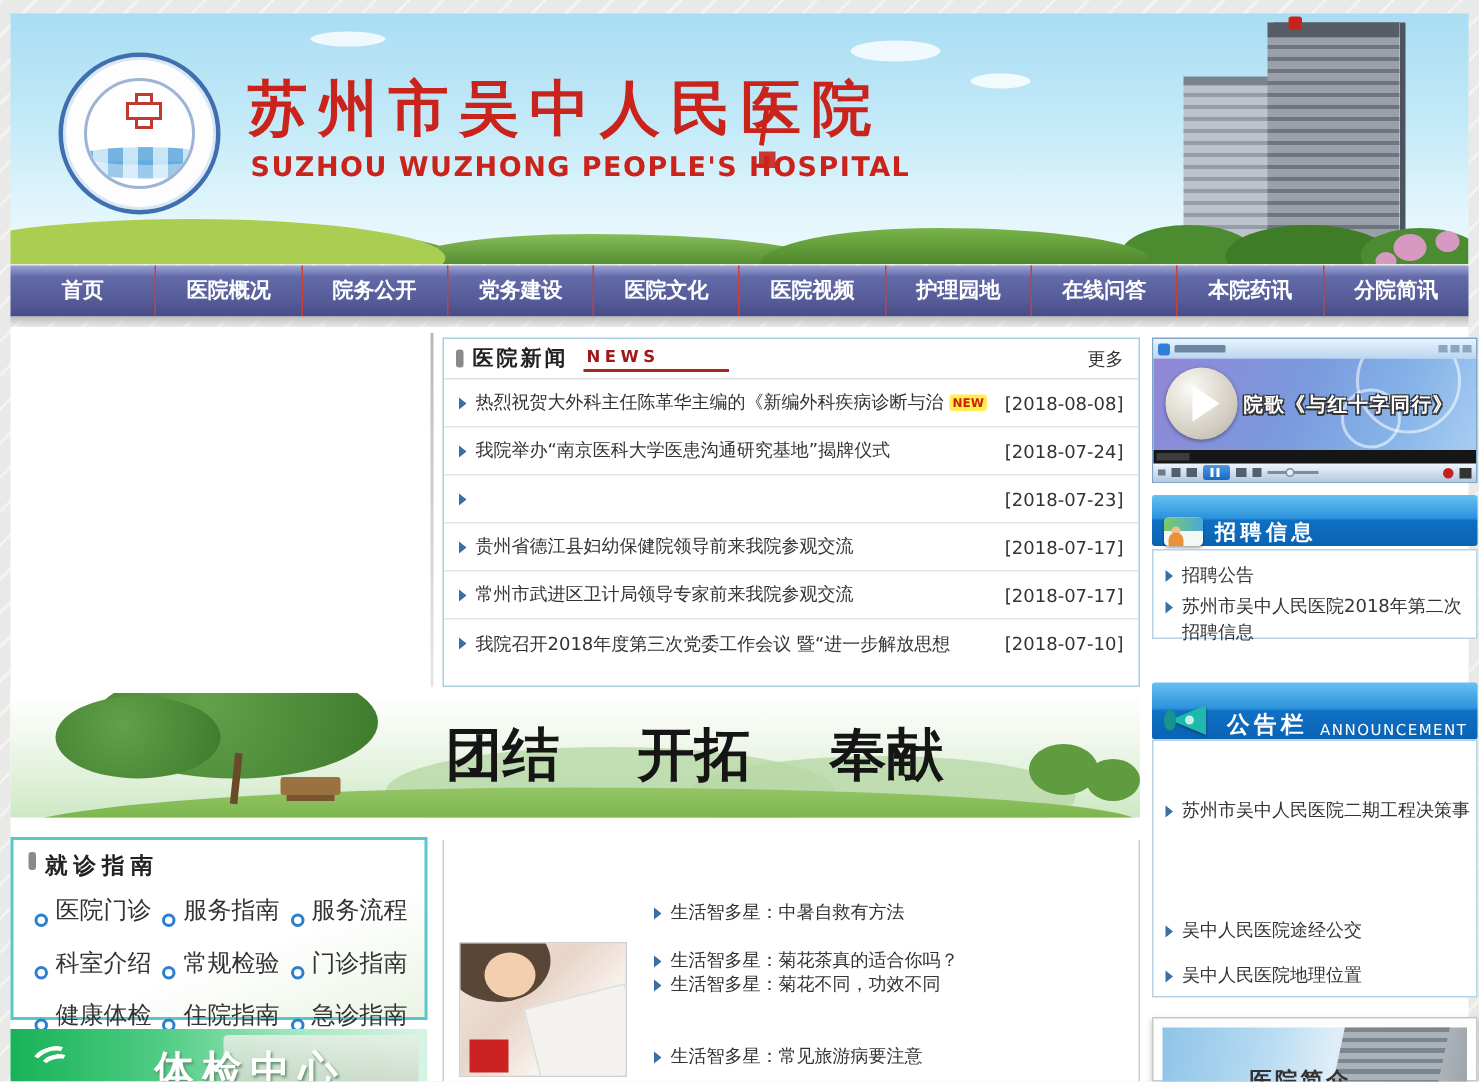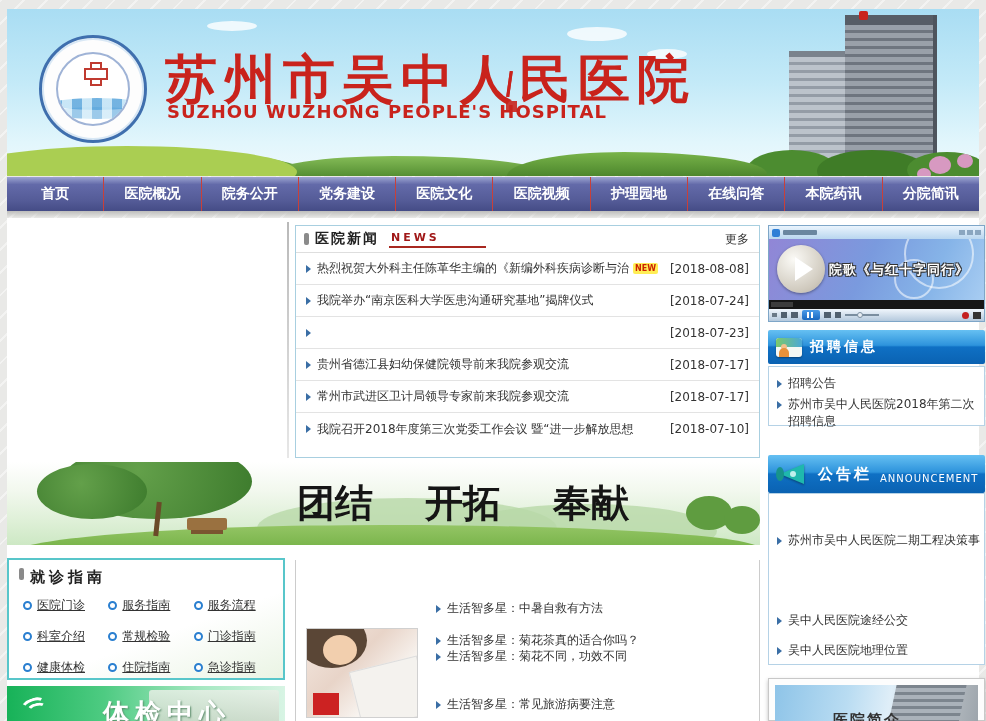--- a/index.html
+++ b/index.html
@@ -21,21 +21,21 @@
   #logo .inner { position:absolute; left:14px; top:14px; width:74px; height:74px; border-radius:50%;
     border:2px solid #9fb3d6; background:#fff; overflow:hidden; }
   #logo .cross { position:absolute; left:26px; top:8px; width:20px; height:20px; }
   #logo .cross:before, #logo .cross:after { content:""; position:absolute; background:#fff; border:2px solid #c03a30; }
   #logo .cross:before { left:6px; top:0; width:8px; height:20px; }
   #logo .cross:after { left:0; top:6px; width:20px; height:8px; }
   #logo .wave { position:absolute; left:-6px; bottom:14px; width:90px; height:12px;
     background:repeating-linear-gradient(90deg,#5aa6dc 0 10px,#bfe2f5 10px 20px); border-radius:50%; opacity:.85; }
   #logo .wave2 { bottom:5px; opacity:.6; }
   #title-cn { position:absolute; left:158px; top:36px; font-family:Liberation Serif, serif;
-    font-weight:bold; font-size:52px; color:#c9231c; letter-spacing:7px; }
+    font-weight:bold; font-size:40px; color:#c9231c; letter-spacing:7px; }
   #title-en { position:absolute; left:160px; top:92px; font-weight:bold; font-size:18px; color:#c9231c; letter-spacing:1px; }
   #seal { position:absolute; left:497px; top:62px; width:16px; height:46px; }
   #seal .s1 { position:absolute; left:4px; top:0; width:3px; height:26px; background:#c9231c; transform:rotate(8deg); }
   #seal .s2 { position:absolute; left:2px; top:30px; width:11px; height:11px; background:#c9231c; opacity:.9; }
   
   #building { position:absolute; right:0; top:0; width:232px; height:167px; overflow:hidden; }
   #building .tower-main { position:absolute; left:98px; top:6px; width:88px; height:145px;
     background:repeating-linear-gradient(180deg,#99a0a9 0 5px,#6e757f 5px 8px); border-top:10px solid #575d66;
     box-shadow:4px 0 0 #4e545d; }
   #building .tower-side { position:absolute; left:42px; top:42px; width:64px; height:110px;
@@ -97,21 +97,21 @@
   #player-controls .sq { width:6px; height:6px; background:#51606e; }
   #player-controls .pause { width:18px; height:10px; background:linear-gradient(#4a9ae8,#1a68c0); border-radius:2px; position:relative; cursor:pointer; }
   #player-controls .pause:before { content:""; position:absolute; left:5px; top:2px; width:2px; height:6px; background:#fff; box-shadow:4px 0 0 #fff; }
   #player-controls .slider { width:34px; height:2px; background:#7a8ea0; position:relative; }
   #player-controls .slider i { position:absolute; left:12px; top:-2px; width:6px; height:6px; background:#e8eef4; border:1px solid #7a8ea0; border-radius:50%; display:block; }
   #player-controls .rec { width:7px; height:7px; border-radius:50%; background:#c42020; margin-left:auto; }
   #player-controls .dark { width:8px; height:7px; background:#333; }
 
   
   .blue-head { background:linear-gradient(180deg,#66c0f2 0%,#2d93dc 45%,#0f70c4 50%,#0a62b2 100%);
-    display:flex; align-items:center; color:#fff; border-radius:2px; }
+    display:flex; align-items:flex-end; color:#fff; border-radius:2px; }
   #recruit-head { left:768px; top:330px; width:217px; height:34px; padding-left:8px; }
   #recruit-head .label { font-size:14px; font-weight:bold; letter-spacing:3px; margin-left:8px; }
   .recruit-icon { width:26px; height:19px; background:#f4f8f4; border-radius:3px; position:relative; overflow:hidden; box-shadow:0 1px 2px rgba(0,0,0,.35); }
   .recruit-icon .land { position:absolute; left:0; top:0; width:100%; height:9px; background:linear-gradient(90deg,#7cc96a,#4aa8d8); }
   .recruit-icon .person { position:absolute; left:3px; bottom:0; width:10px; height:9px; background:#e8913a; border-radius:5px 5px 0 0; }
   .recruit-icon .head { position:absolute; left:5px; bottom:7px; width:6px; height:6px; background:#f3c08c; border-radius:50%; }
 
   #recruit-box { left:768px; top:366px; width:217px; height:60px; background:#fff; border:1px solid #b5d2e6; padding:8px 6px 0 8px; }
   .side-item { display:flex; font-size:12px; color:#333; line-height:17px; margin-bottom:4px; cursor:pointer; }
   .side-item .tri { margin-top:5px; }
@@ -150,21 +150,21 @@
   #banner .bench { position:absolute; width:40px; height:12px; background:#9a7140; border-radius:2px; box-shadow:0 8px 0 -4px #7a5530; }
   #banner .rtree { position:absolute; border-radius:50%; background:#5f9c40; }
   #slogan { position:absolute; left:290px; top:16px; display:flex; gap:52px;
     font-family:"DejaVu Serif","Liberation Serif",serif; font-size:38px; font-weight:bold; color:#151515; }
 
   
   #guide { left:7px; top:558px; width:278px; height:122px; background:linear-gradient(160deg,#ffffff 60%,#eaf4e4 100%); border:2px solid #58c6ca; }
   #guide-head { display:flex; align-items:flex-start; padding:8px 0 0 10px; }
   #guide-title { font-size:15px; font-weight:bold; color:#222; letter-spacing:4px; }
   #guide-grid { display:grid; grid-template-columns:1fr 1fr 1fr; padding:10px 4px 0 14px; row-gap:14px; }
-  .guide-item { display:flex; align-items:center; font-size:12px; color:#333; cursor:pointer;text-decoration:underline; }
+  .guide-item { display:flex; align-items:flex-end; font-size:16px; color:#333; cursor:pointer; }
   .ring { width:9px; height:9px; border:2px solid #2a7fd0; border-radius:50%; background:#fff; margin-right:5px; flex:none; }
 
   
   #checkup { left:7px; top:686px; width:278px; height:35px; overflow:hidden; cursor:pointer;
     background:linear-gradient(90deg,#17b258 0%,#4ecb82 35%,#a6e8c2 70%,#d8f4e4 100%); }
   #checkup .bird { position:absolute; left:14px; top:8px; width:30px; height:20px; }
   #checkup .bird i { position:absolute; display:block; border:3px solid #fff; border-color:#fff transparent transparent transparent; border-radius:50%; }
   #checkup .b1 { left:0; top:4px; width:26px; height:16px; transform:rotate(-18deg); }
   #checkup .b2 { left:6px; top:9px; width:20px; height:12px; transform:rotate(-14deg); }
   #checkup .bldg { position:absolute; right:6px; top:4px; width:130px; height:40px; opacity:.85;

